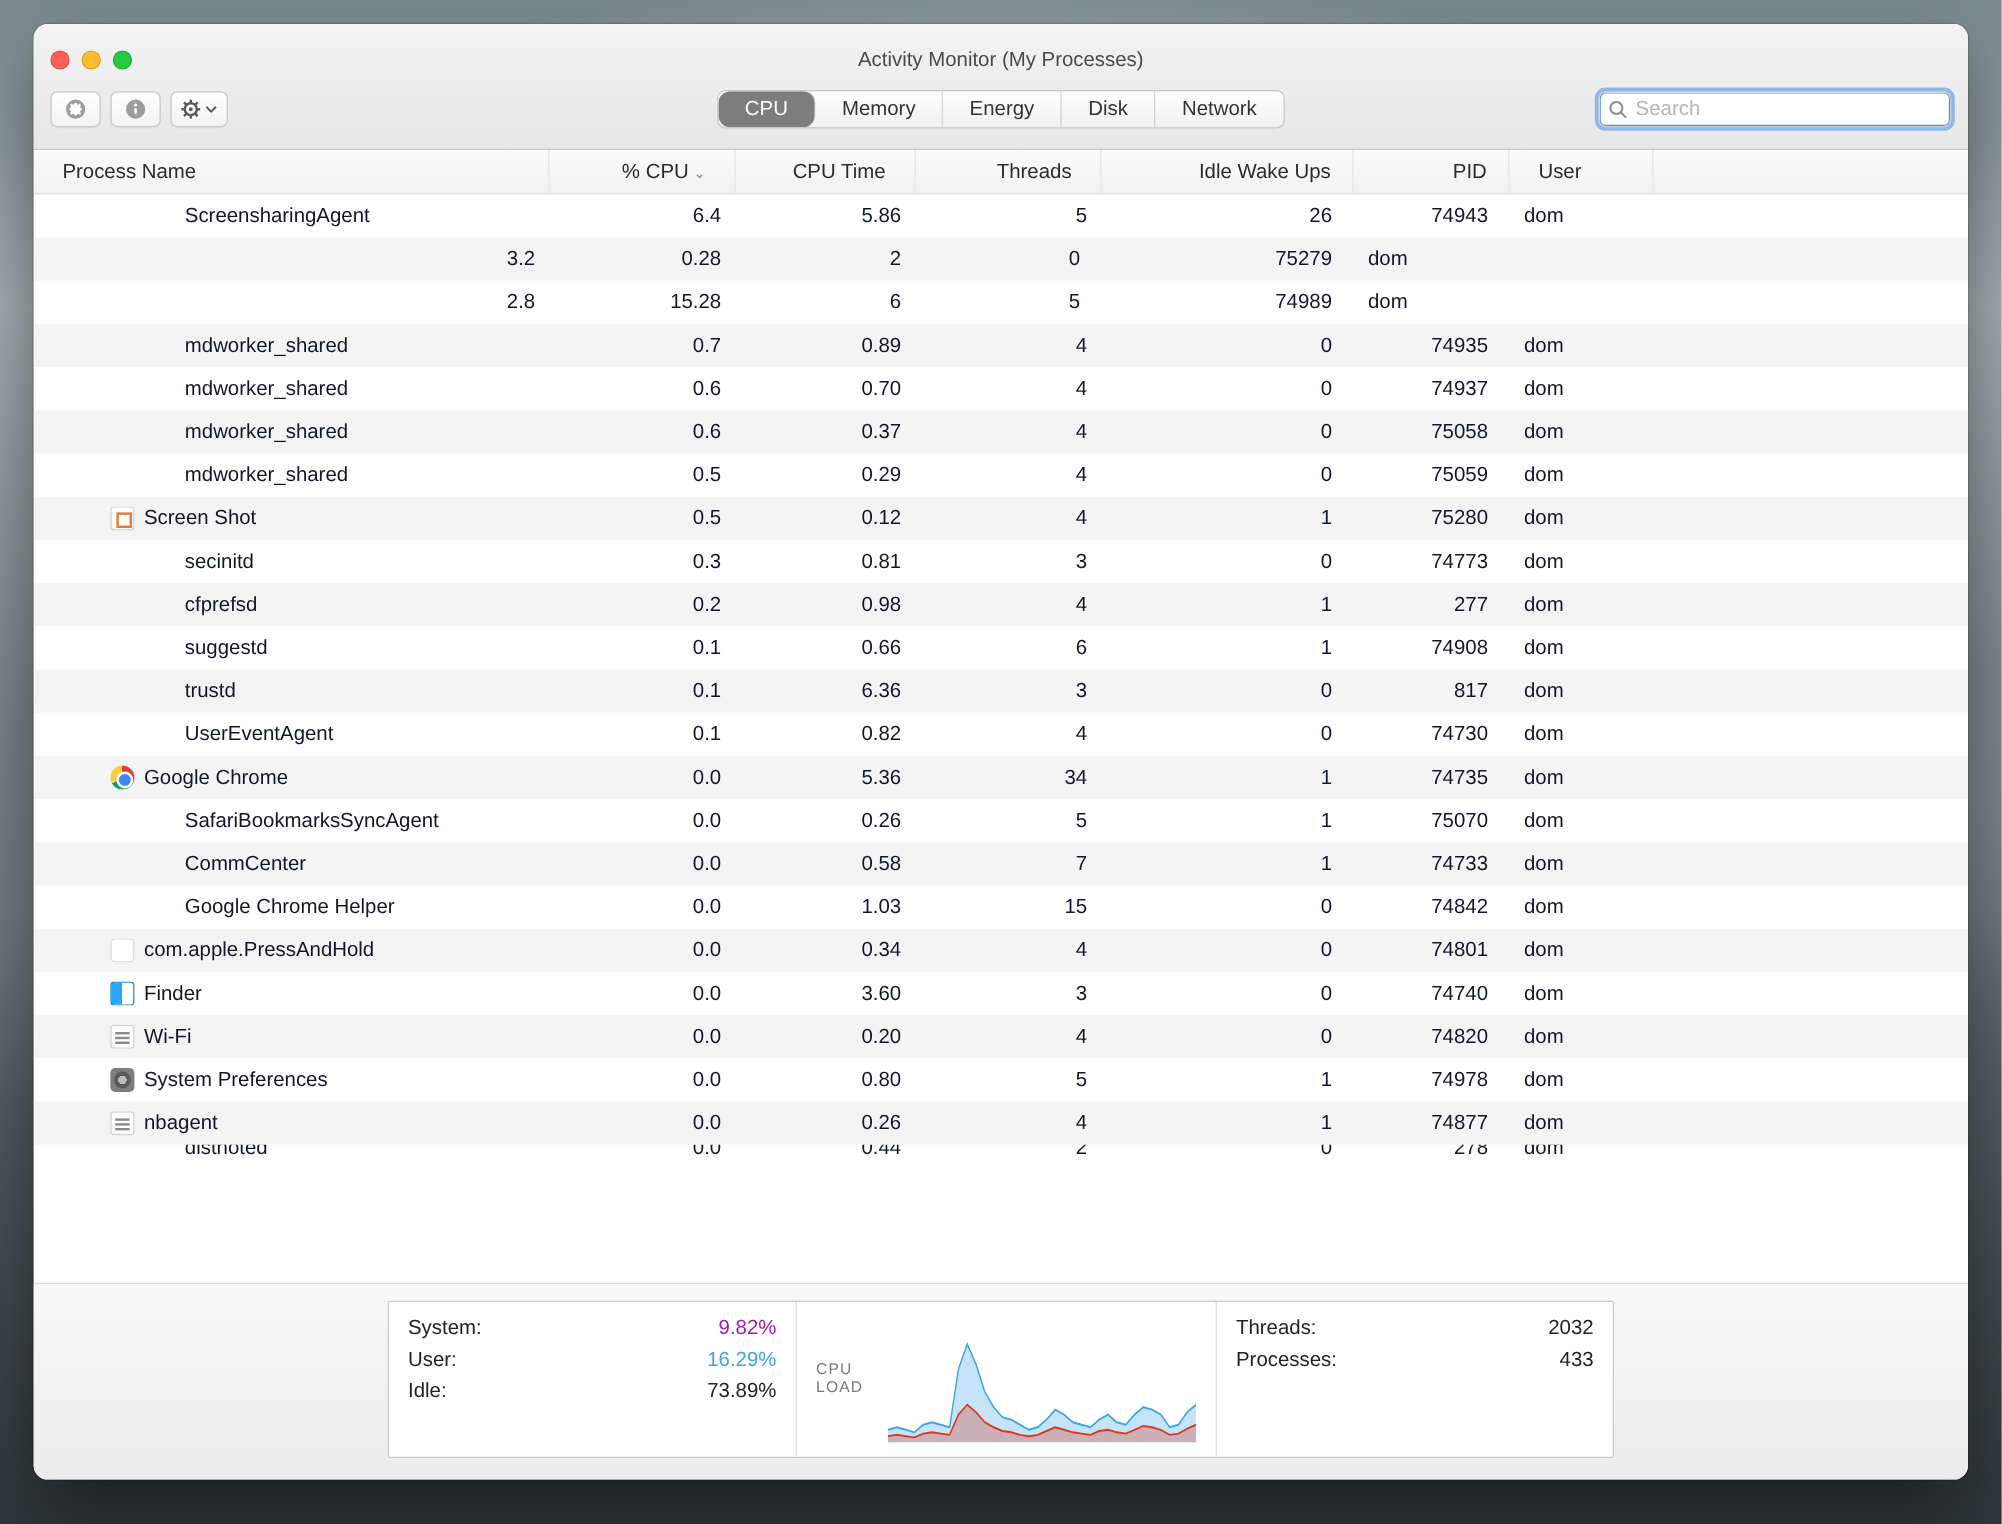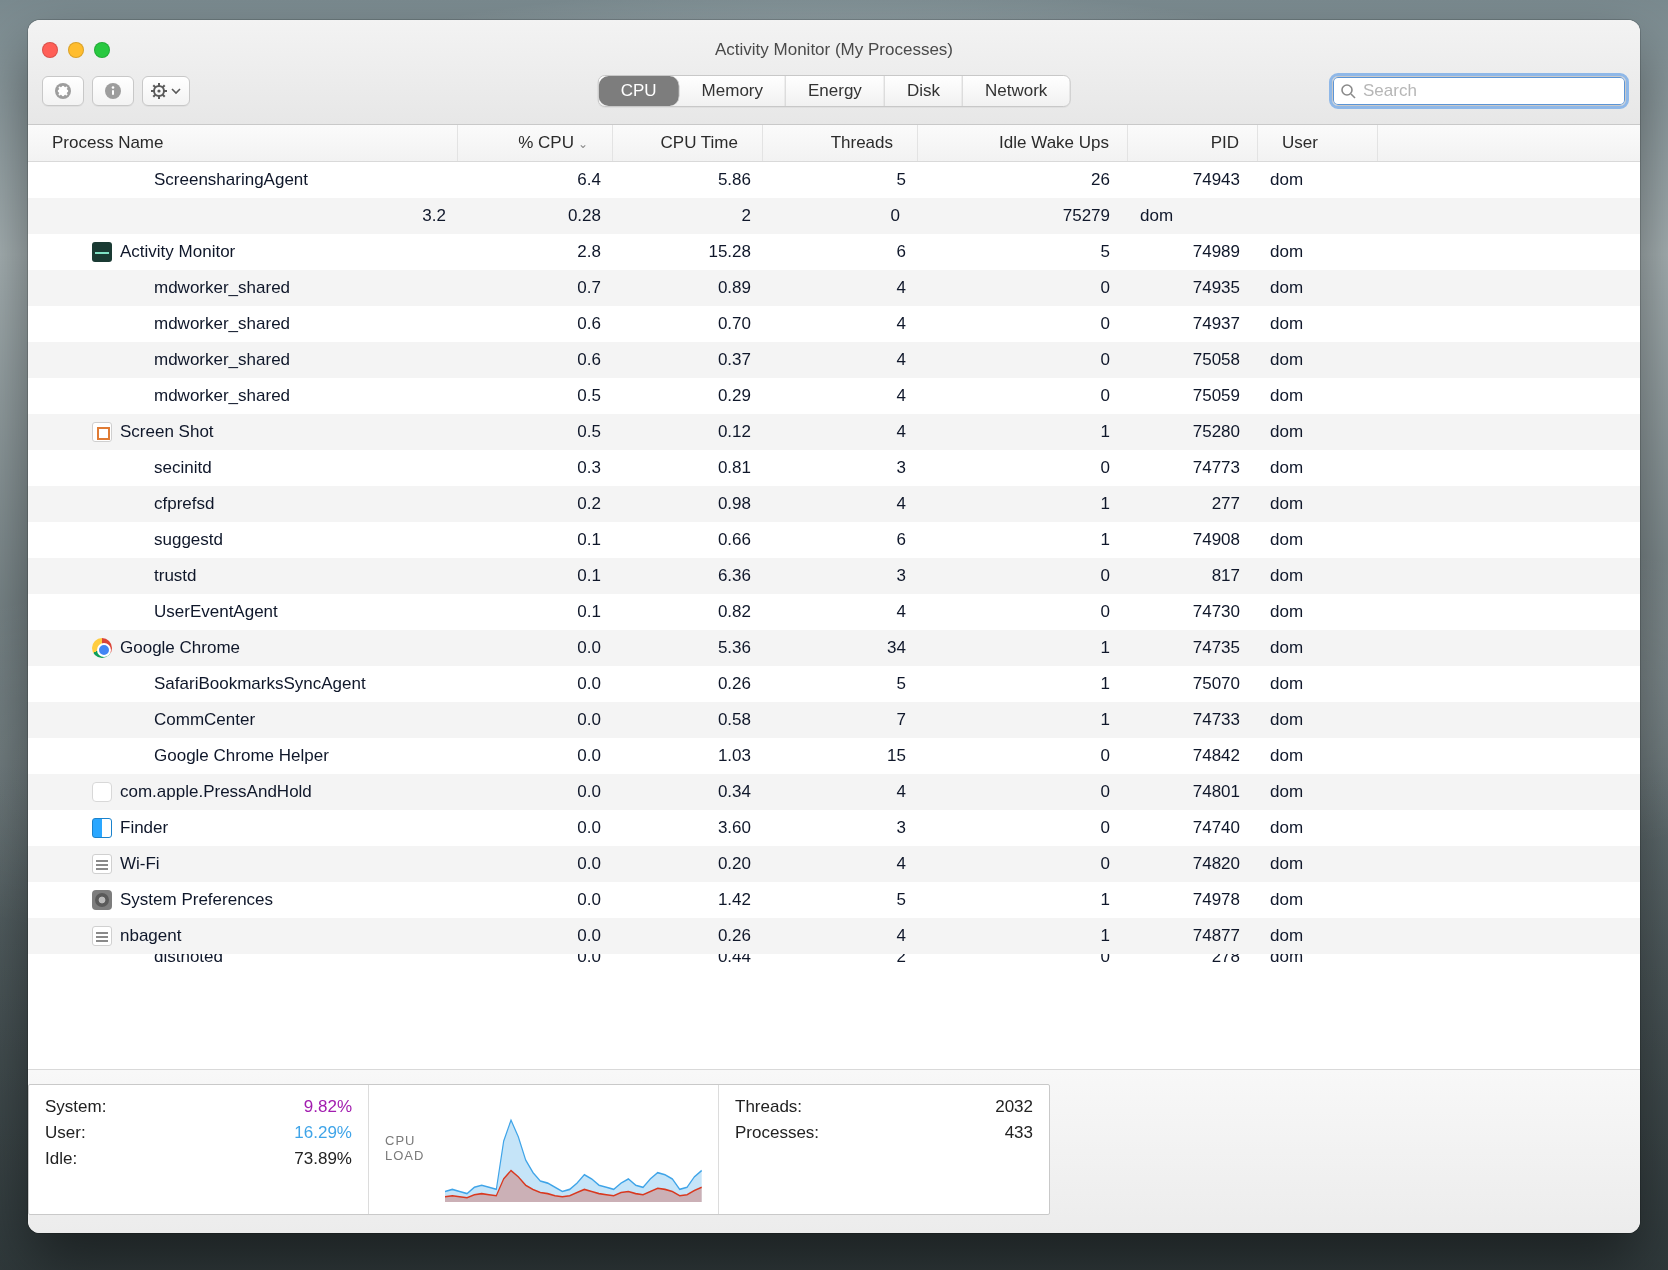--- a/index.html
+++ b/index.html
@@ -167,21 +167,21 @@
 
   .num-r { text-align: right; }
   .num-r2 { text-align: right; padding-right: 18px !important; }
 
   
   .footer {
     flex: 0 0 auto;
     border-top: 1px solid #d9d9d9;
     background: linear-gradient(#f8f8f8,#ececec);
     padding: 14px 0 18px 0;
-    display: flex; 
+    display: flex; justify-content: center;
   }
   .summary-box {
     display: grid;
     grid-template-columns: 340px 350px 330px;
     border: 1px solid #c9c9c9;
     background: #fff;
     border-radius: 2px;
   }
   .summary-col {
     border-right: 1px solid #dcdcdc;
@@ -327,27 +327,20 @@
         <div class="row">
           <div class="cell num-r">3.2</div>
           <div class="cell num-r">0.28</div>
           <div class="cell num-r">2</div>
           <div class="cell num-r2">0</div>
           <div class="cell num-r2">75279</div>
           <div class="cell ">dom</div>
           <div class="cell"></div>
         </div>
         <div class="row">
-          <div class="cell pname">
-            <span class="indent"></span>
-            <span class="icon-slot">
-              <span class="ico ico-am"></span>
-            </span>
-            <span>Activity Monitor</span>
-          </div>
           <div class="cell num-r">2.8</div>
           <div class="cell num-r">15.28</div>
           <div class="cell num-r">6</div>
           <div class="cell num-r2">5</div>
           <div class="cell num-r2">74989</div>
           <div class="cell ">dom</div>
           <div class="cell"></div>
         </div>
         <div class="row">
           <div class="cell pname">
@@ -611,21 +604,21 @@
         </div>
         <div class="row">
           <div class="cell pname">
             <span class="indent"></span>
             <span class="icon-slot">
               <span class="ico ico-sysprefs"></span>
             </span>
             <span>System Preferences</span>
           </div>
           <div class="cell num-r">0.0</div>
-          <div class="cell num-r">1.42</div>
+          <div class="cell num-r">0.80</div>
           <div class="cell num-r">5</div>
           <div class="cell num-r2">1</div>
           <div class="cell num-r2">74978</div>
           <div class="cell ">dom</div>
           <div class="cell"></div>
         </div>
         <div class="row">
           <div class="cell pname">
             <span class="indent"></span>
             <span class="icon-slot">

